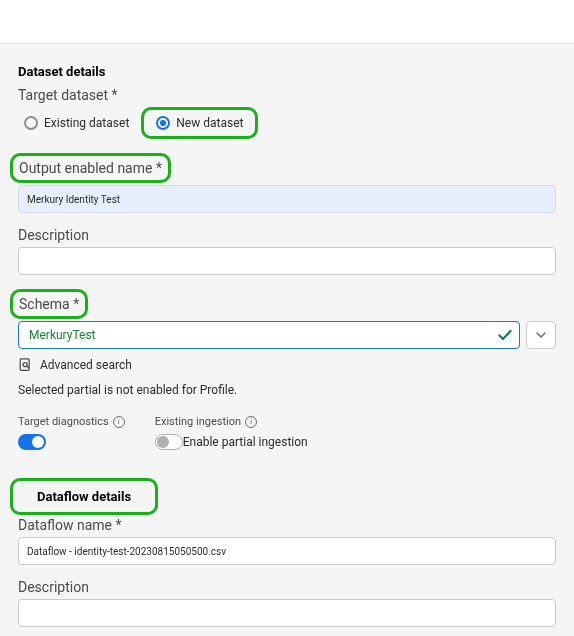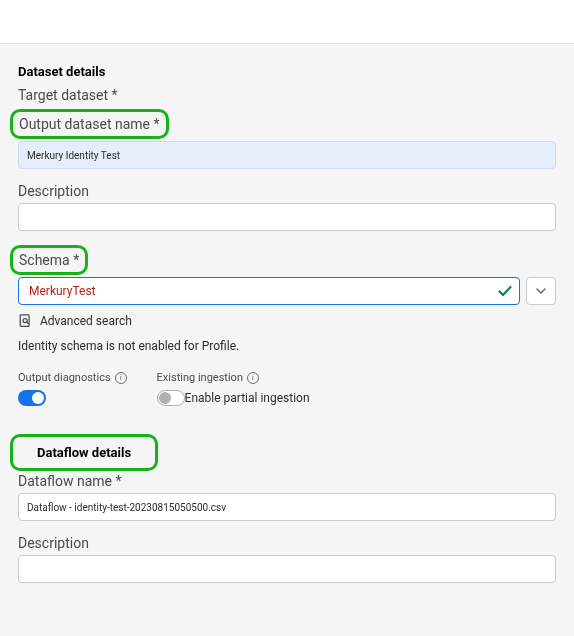--- a/index.html
+++ b/index.html
@@ -105,21 +105,21 @@
     border-radius: 4px;
     background: #fff;
     height: 28px;
     padding: 0 28px 0 8px;
   }
   .schema-input-wrap input {
     border: none;
     outline: none;
     width: 100%;
     font-size: 12px;
-    color: #b91c1c;
+    color: #15803d;
     background: transparent;
     caret-color: #2c2c2c;
     font-family: inherit;
   }
   .check-icon {
     position: absolute;
     right: 6px;
     top: 50%;
     transform: translateY(-50%);
     width: 16px;
@@ -235,27 +235,39 @@
 <div class="page">
   <div class="top-bar"></div>
   <div class="content">
 
     <div class="section-title">Dataset details</div>
 
     <div class="field-block" style="margin-bottom:6px;">
       <span class="field-label">
         <span>Target dataset</span> <span class="required">*</span>
       </span>
+      <div class="radio-row">
+        <label class="radio-option">
+          <span class="radio-circle"></span>
+          <span>Existing dataset</span>
+        </label>
+        <span class="hl-green">
+          <label class="radio-option">
+            <span class="radio-circle selected"></span>
+            <span>New dataset</span>
+          </label>
+        </span>
+      </div>
     </div>
 
     <div class="field-block">
       <div class="hl-wrap-label">
         <span class="hl-green-block">
           <span class="field-label" style="margin-bottom:0;">
-            <span>Output dataset name</span> <span class="required">*</span>
+            <span>Output enabled name</span> <span class="required">*</span>
           </span>
         </span>
       </div>
       <input type="text" class="text-input readonly-blue" value="Merkury Identity Test" style="">
     </div>
 
     <div class="field-block">
       <span class="field-label">Description</span>
       <input type="text" class="text-input" value="" style="">
     </div>
@@ -284,27 +296,27 @@
         </div>
       </div>
       <div class="adv-search">
         <svg viewBox="0 0 18 18" fill="none" stroke="#4b4b4b" stroke-width="1.4">
           <rect x="2.5" y="2" width="10" height="13" rx="1"></rect>
           <circle cx="8" cy="8.5" r="2.3"></circle>
           <line x1="9.7" y1="10.2" x2="12" y2="12.5"></line>
         </svg>
         <span>Advanced search</span>
       </div>
-      <div class="profile-note">Identity schema is not enabled for Profile.</div>
+      <div class="profile-note">Selected partial is not enabled for Profile.</div>
     </div>
 
     <div class="toggle-row">
       <div class="toggle-group">
         <div class="toggle-label-row">
-          <span>Output diagnostics</span>
+          <span>Target diagnostics</span>
           <span class="info-icon">i</span>
         </div>
         <div class="toggle-control-row">
           <div class="switch on"></div>
         </div>
       </div>
       <div class="toggle-group">
         <div class="toggle-label-row">
           <span>Existing ingestion</span>
           <span class="info-icon">i</span>

